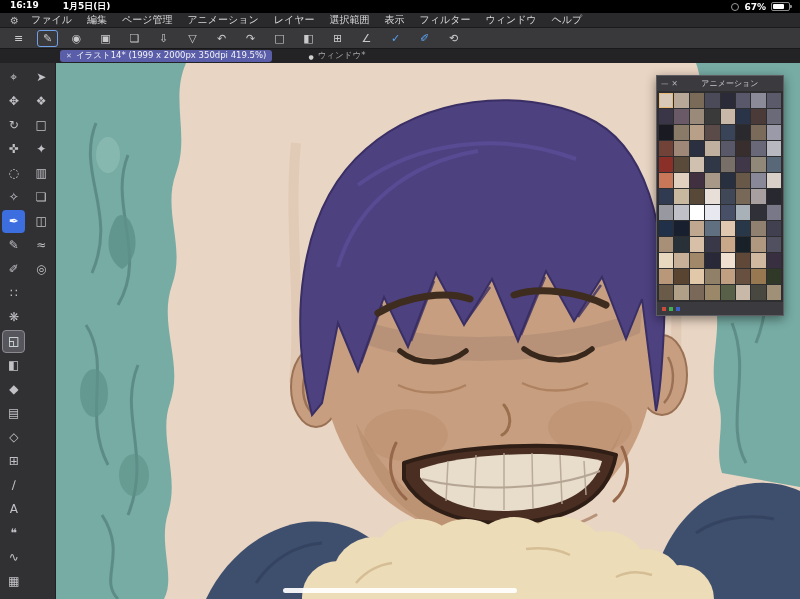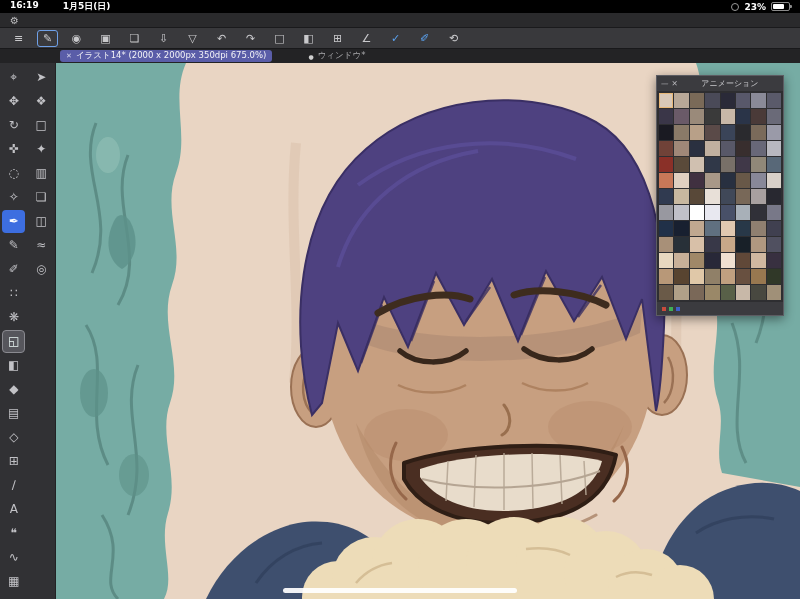--- a/index.html
+++ b/index.html
@@ -65,29 +65,42 @@
 
 <div class="screen">
 
   <div class="statusbar">
     <div class="sb-left">
       <span>16:19</span>
       <span>1月5日(日)</span>
     </div>
     <div class="sb-right">
       <span class="pencil-dot"></span>
-      <span>23%</span>
+      <span>67%</span>
       <span class="battery">
           <i></i>
         </span>
     </div>
   </div>
 
   <div class="menubar">
     <span class="menu-gear">⚙</span>
+    <nav class="menu-items">
+
+    <span class="menu-item">ファイル</span>
+        <span class="menu-item">編集</span>
+        <span class="menu-item">ページ管理</span>
+        <span class="menu-item">アニメーション</span>
+        <span class="menu-item">レイヤー</span>
+        <span class="menu-item">選択範囲</span>
+        <span class="menu-item">表示</span>
+        <span class="menu-item">フィルター</span>
+        <span class="menu-item">ウィンドウ</span>
+        <span class="menu-item">ヘルプ</span>
+      </nav>
   </div>
 
   <div class="commandbar">
 
   <button class="cb-btn">≡</button>
       <button class="cb-btn boxed">✎</button>
       <button class="cb-btn">◉</button>
       <button class="cb-btn">▣</button>
       <button class="cb-btn">❏</button>
       <button class="cb-btn">⇩</button>
@@ -99,21 +112,21 @@
       <button class="cb-btn">⊞</button>
       <button class="cb-btn">∠</button>
       <button class="cb-btn accent">✓</button>
       <button class="cb-btn accent">✐</button>
       <button class="cb-btn">⟲</button>
     </div>
 
   <div class="tabbar">
     <div class="tab active">
       <span class="tab-close">✕</span>
-      <span>イラスト14* (2000 x 2000px 350dpi 675.0%)</span>
+      <span>イラスト14* (1999 x 2000px 350dpi 419.5%)</span>
     </div>
     <div class="tab inactive">
       <span class="tab-dot">●</span>
       <span>ウィンドウ*</span>
     </div>
   </div>
 
   <div class="main">
     <div class="toolbox">
       <div class="tcol">

